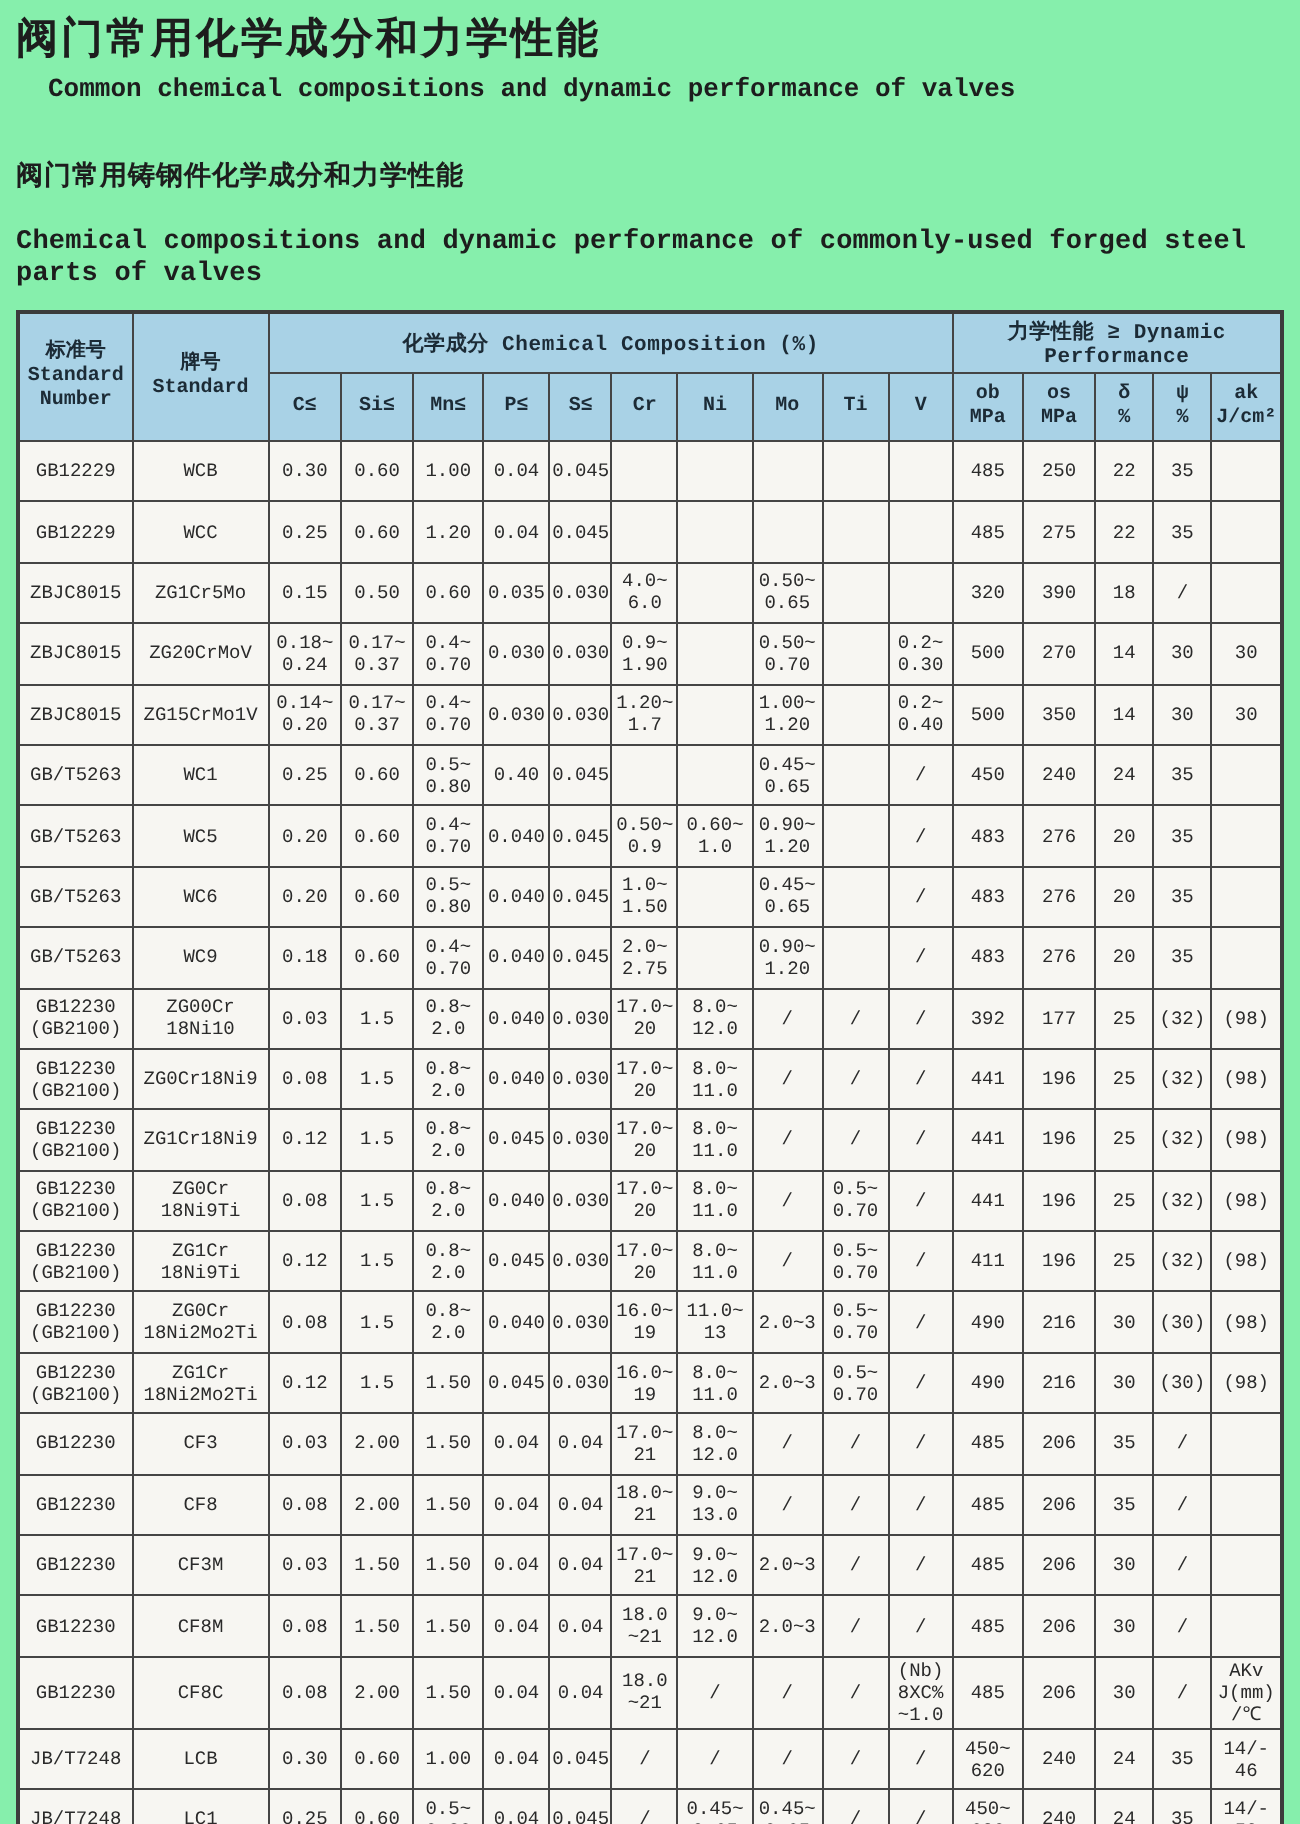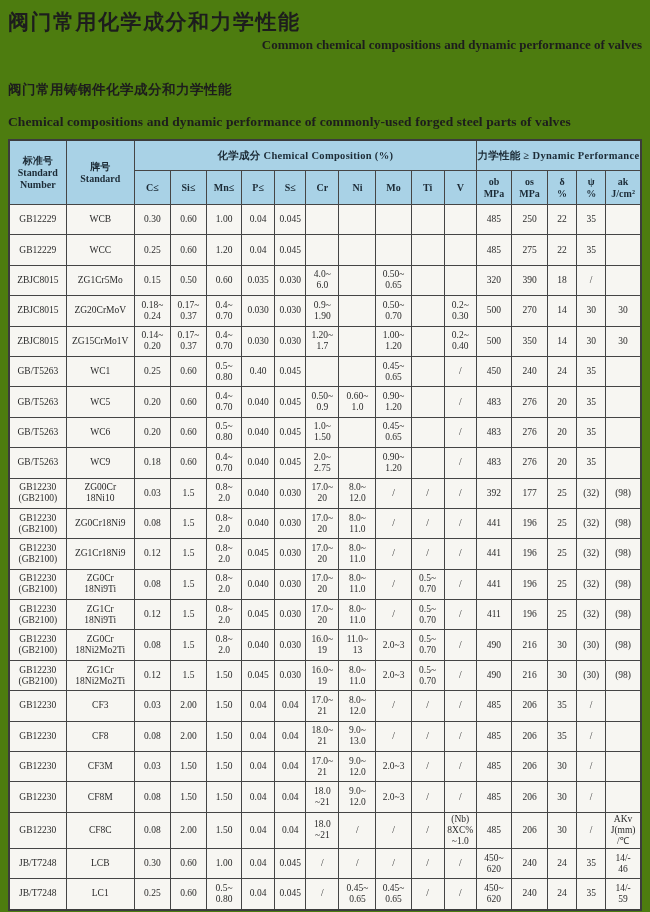--- a/index.html
+++ b/index.html
@@ -1,32 +1,32 @@
 <!DOCTYPE html>
 <html><head>
 <meta charset="utf-8">
 <style>
   html,body { margin:0; padding:0; background:#fbfaf7; }
   .page {
     position:relative;
     width:650px; height:912px;
-    background:#4d7c0f;
-    font-family:Liberation Serif, serif;
+    background:#86efac;
+    font-family:Liberation Mono, monospace;
     color:#1d1d1d;
     box-sizing:border-box;
     padding:6px 8px 0 8px;
     overflow:hidden;
   }
   .main-title-zh {
     font-size:21px; font-weight:bold; letter-spacing:1.5px;
     margin:4px 0 0 0; line-height:24px;
   }
   .main-title-en {
     font-size:13px; font-weight:bold; letter-spacing:0px;
-    margin:3px 0 0 16px; line-height:15px;text-align:right;
+    margin:3px 0 0 16px; line-height:15px;
   }
   .section-block { margin-top:30px; }
   .section-title-zh {
     font-size:13.5px; font-weight:bold; letter-spacing:0.5px; line-height:16px;
   }
   .section-title-en {
     font-size:13.5px; font-weight:bold; letter-spacing:0.1px; margin-top:16px; line-height:16px;
   }
   table.spec {
     border-collapse:collapse;

